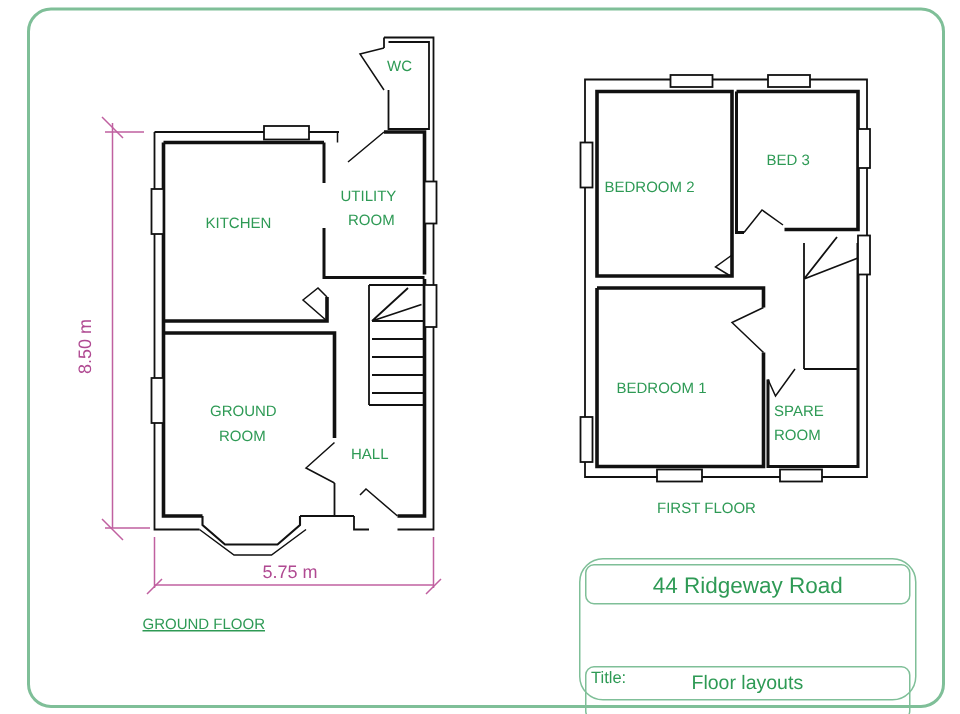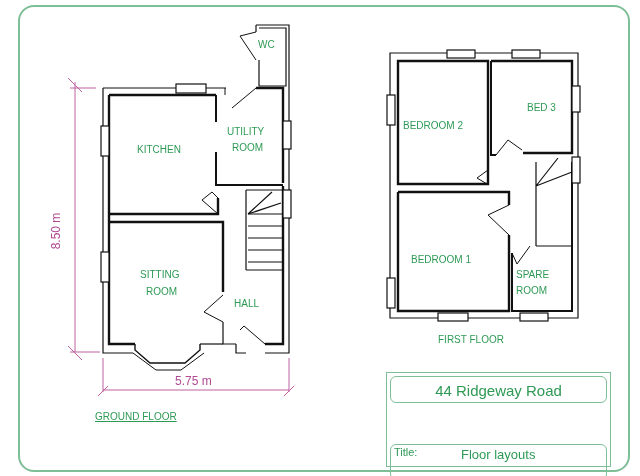--- a/index.html
+++ b/index.html
@@ -100,36 +100,36 @@
     <path d="M103 358 L103 392 M289 358 L289 392"></path>
     <path d="M103 390 L289 390"></path>
     <path d="M98 396 L108 386 M284 396 L294 386"></path>
   </g>
 </svg>
 
 <div class="lbl" style="left:258px;top:37px;">WC</div>
 <div class="lbl" style="left:137px;top:142px;">KITCHEN</div>
 <div class="lbl" style="left:227px;top:124px;">UTILITY</div>
 <div class="lbl" style="left:232px;top:140px;">ROOM</div>
-<div class="lbl" style="left:140px;top:267px;">SITTING</div>
+<div class="lbl" style="left:140px;top:267px;">GROUND</div>
 <div class="lbl" style="left:146px;top:284px;">ROOM</div>
 <div class="lbl" style="left:234px;top:296px;">HALL</div>
 <div class="lbl" style="left:95px;top:409px;text-decoration:underline;">GROUND FLOOR</div>
 
 <div class="dim" style="left:38px;top:224px;transform:rotate(-90deg);transform-origin:center;">8.50 m</div>
 <div class="dim" style="left:175px;top:374px;">5.75 m</div>
 
 <div class="lbl" style="left:403px;top:118px;">BEDROOM 2</div>
-<div class="lbl" style="left:511px;top:100px;margin-left:16px;">BED 3</div>
+<div class="lbl" style="left:511px;top:100px;">BED 3</div>
 <div class="lbl" style="left:411px;top:252px;">BEDROOM 1</div>
 <div class="lbl" style="left:516px;top:267px;">SPARE</div>
 <div class="lbl" style="left:516px;top:283px;">ROOM</div>
 <div class="lbl" style="left:438px;top:332px;">FIRST FLOOR</div>
 
-<div class="tb" style="left:386px;top:372px;width:225px;height:95px;border-radius:0;">
+<div class="tb" style="left:386px;top:372px;width:225px;height:95px;border-radius:16px;">
   <div class="tb" style="left:3px;top:3px;width:217px;height:27px;">
     <div class="v" style="left:0;right:0;text-align:center;top:5px;font-size:15px;">44 Ridgeway Road</div>
   </div>
   <div class="tb" style="left:3px;top:71px;width:217px;height:36px;">
     <div class="k">Title:</div>
     <div class="v" style="left:70px;top:2px;font-size:13px;">Floor layouts</div>
   </div>
 </div>
 
 </body></html>

